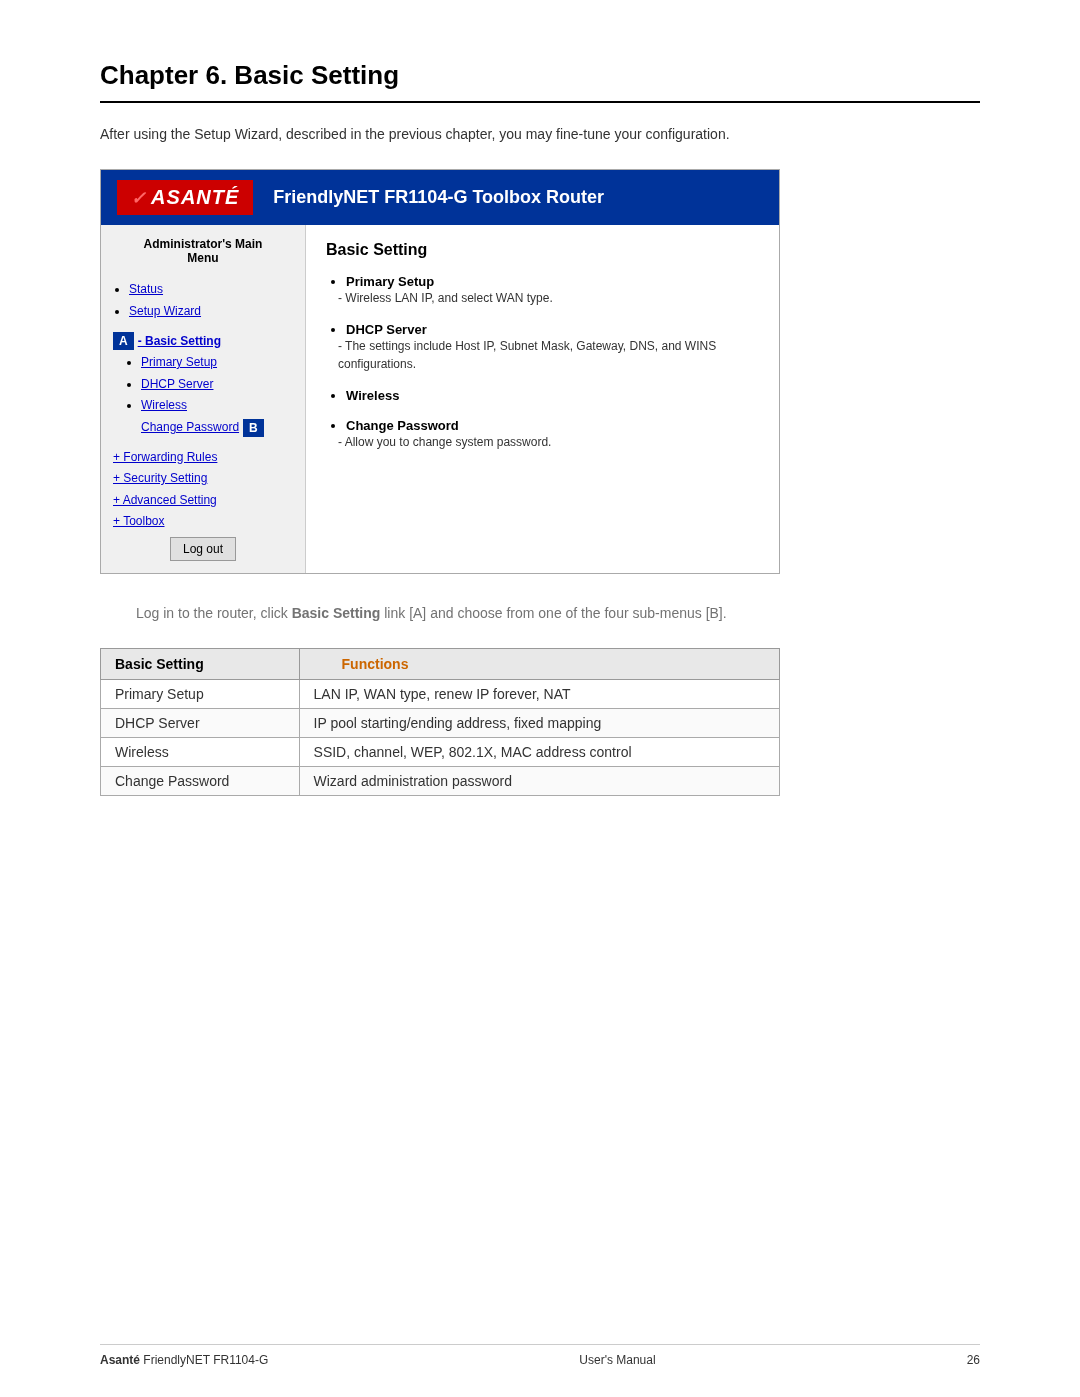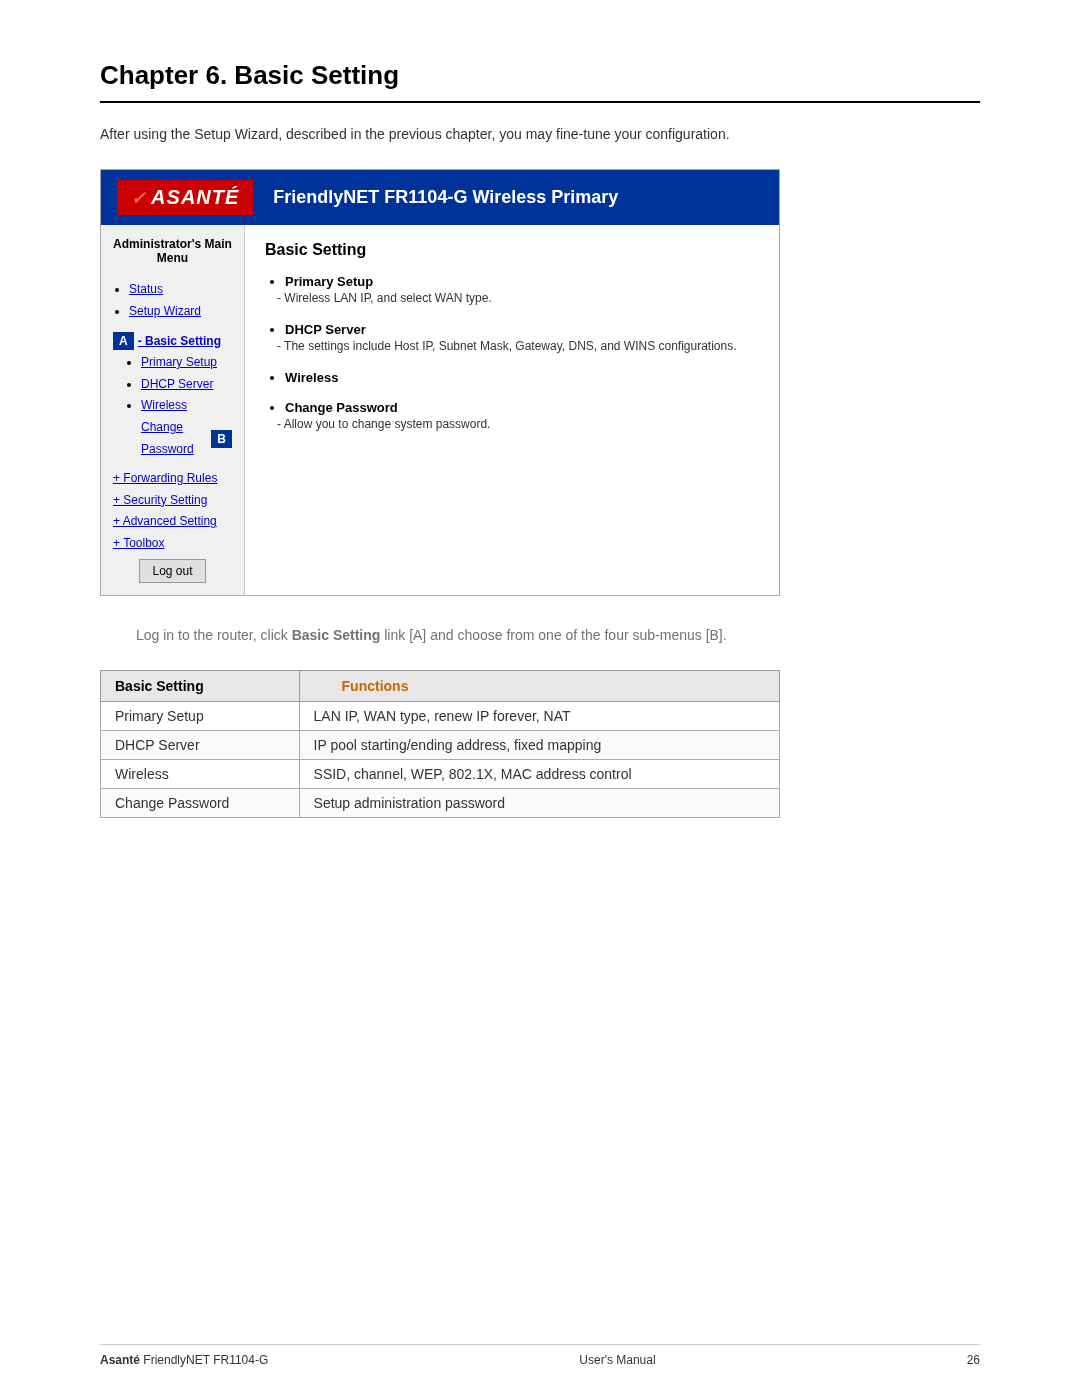--- a/index.html
+++ b/index.html
@@ -67,21 +67,21 @@
       font-size: 18px;
       font-weight: bold;
     }
 
     .router-body {
       display: flex;
     }
 
     
     .router-sidebar {
-      width: 144px;
+      width: 205px;
       background: #f0f0f0;
       border-right: 1px solid #ccc;
       padding: 12px;
       font-size: 12px;
     }
 
     .sidebar-title {
       font-weight: bold;
       text-align: center;
       font-size: 12px;
@@ -272,21 +272,21 @@
 
   <p class="intro-text">After using the Setup Wizard, described in the previous chapter, you may fine-tune your configuration.</p>
 
   <div class="router-ui-box">
 
     <div class="router-header">
       <div class="asante-logo">
         <span style="color:#ff6666; font-size:18px;">✓</span>
         <span>ASANTÉ</span>
       </div>
-      <div class="router-model-title">FriendlyNET FR1104-G Wireless Primary</div>
+      <div class="router-model-title">FriendlyNET FR1104-G Toolbox Router</div>
     </div>
 
     <div class="router-body">
 
       <div class="router-sidebar">
         <div class="sidebar-title">
           Administrator's Main<br>Menu
         </div>
 
         <div class="sidebar-section">
@@ -388,21 +388,21 @@
       <tr>
         <td>DHCP Server</td>
         <td>IP pool starting/ending address, fixed mapping</td>
       </tr>
       <tr>
         <td>Wireless</td>
         <td>SSID, channel, WEP, 802.1X, MAC address control</td>
       </tr>
       <tr>
         <td>Change Password</td>
-        <td>Setup administration password</td>
+        <td>Wizard administration password</td>
       </tr>
     </tbody>
   </table>
 </div>
 
 <div class="page-footer">
   <div class="footer-brand">
     <strong>Asanté</strong>
     <span>FriendlyNET FR1104-G</span>
   </div>

